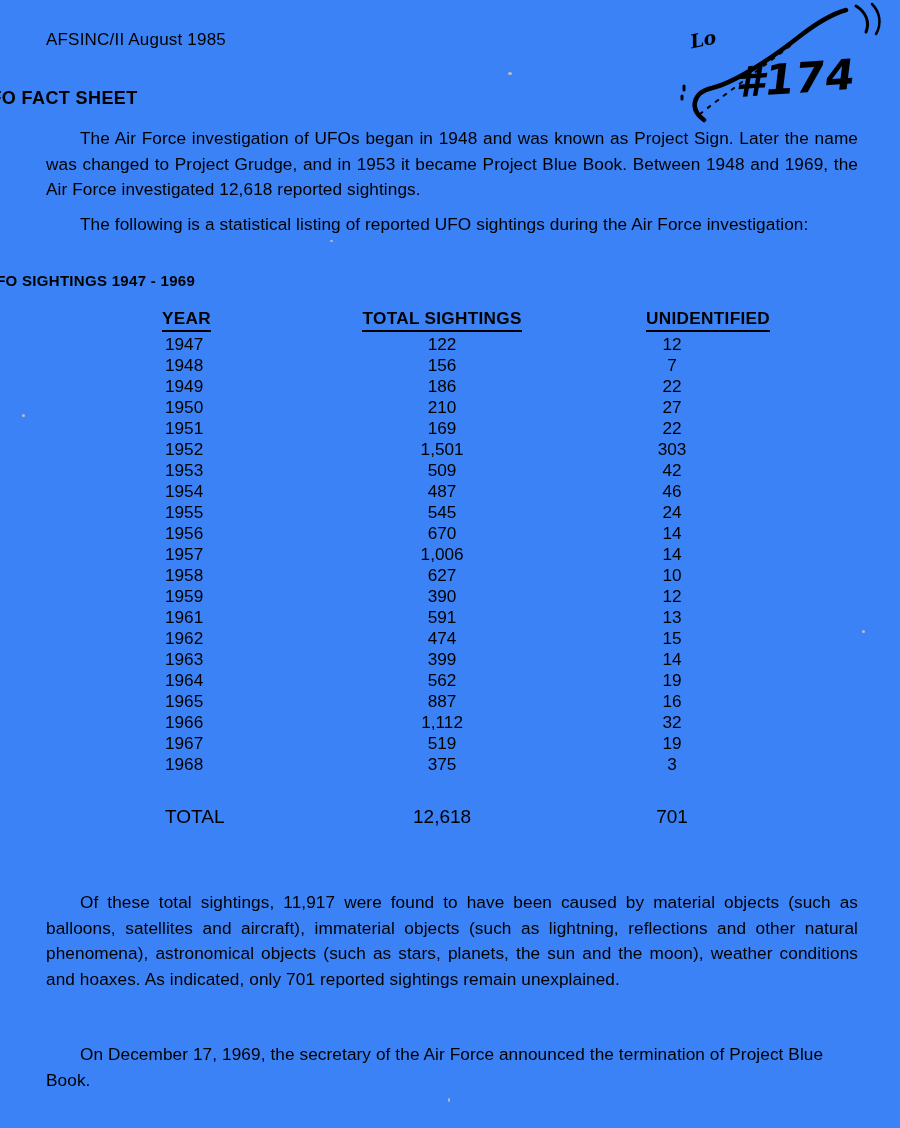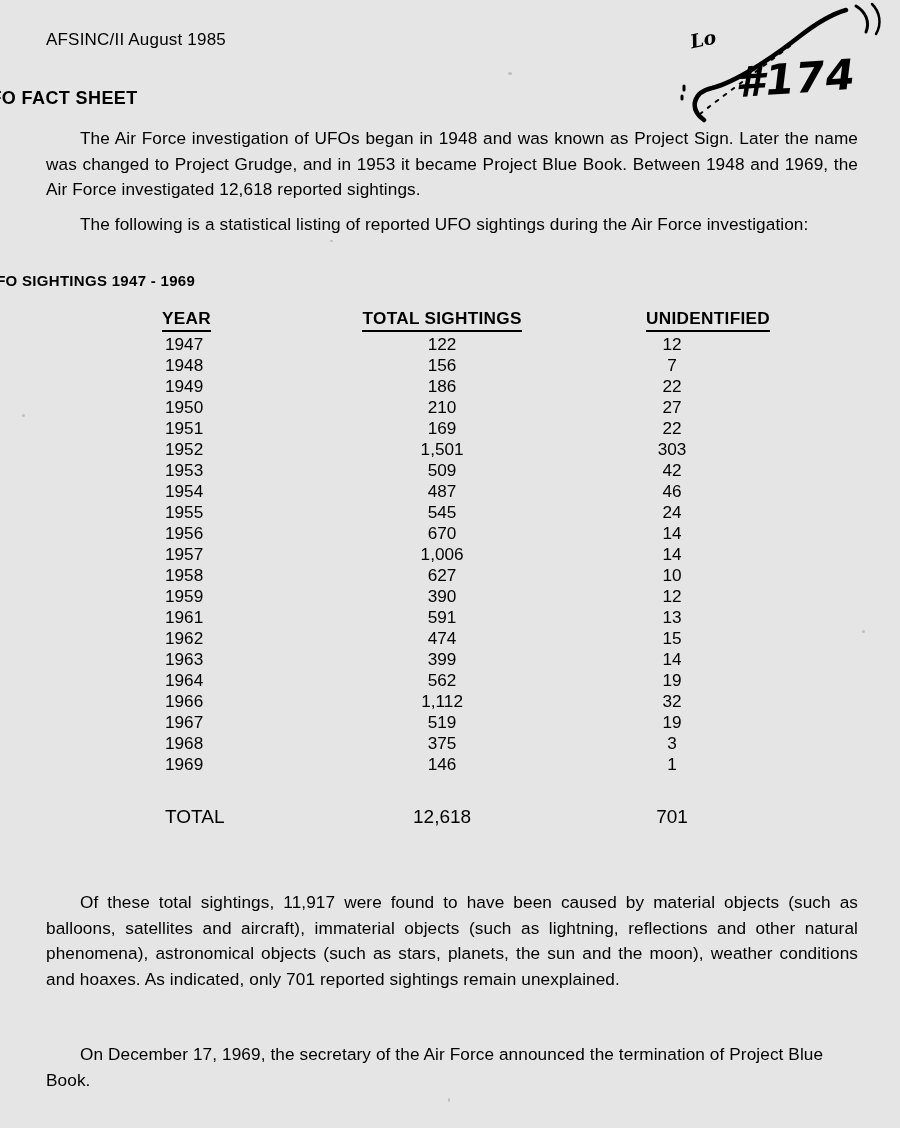--- a/index.html
+++ b/index.html
@@ -11,21 +11,21 @@
   body {
     font-family: "Liberation Sans", sans-serif;
     color: #000000;
     -webkit-font-smoothing: none;
   }
 
   #page {
     position: relative;
     width: 900px;
     height: 1128px;
-    background: #e5e5e5;
+    background: #3b82f6;
     overflow: hidden;
   }
 
   
   .doc-header {
     position: absolute;
     left: 46px;
     top: 30px;
     font-size: 17px;
     letter-spacing: 0.2px;
@@ -281,38 +281,38 @@
           <td class="col-year">1963</td>
           <td class="col-total">399</td>
           <td class="col-unid">14</td>
         </tr>
         <tr>
           <td class="col-year">1964</td>
           <td class="col-total">562</td>
           <td class="col-unid">19</td>
         </tr>
         <tr>
+          <td class="col-year">1965</td>
+          <td class="col-total">887</td>
+          <td class="col-unid">16</td>
+        </tr>
+        <tr>
           <td class="col-year">1966</td>
           <td class="col-total">1,112</td>
           <td class="col-unid">32</td>
         </tr>
         <tr>
           <td class="col-year">1967</td>
           <td class="col-total">519</td>
           <td class="col-unid">19</td>
         </tr>
         <tr>
           <td class="col-year">1968</td>
           <td class="col-total">375</td>
           <td class="col-unid">3</td>
-        </tr>
-        <tr>
-          <td class="col-year">1969</td>
-          <td class="col-total">146</td>
-          <td class="col-unid">1</td>
         </tr>
         <tr class="spacer-row">
           <td></td>
           <td></td>
           <td></td>
         </tr>
         <tr class="total-row">
           <td class="col-year">TOTAL</td>
           <td class="col-total">12,618</td>
           <td class="col-unid">701</td>

